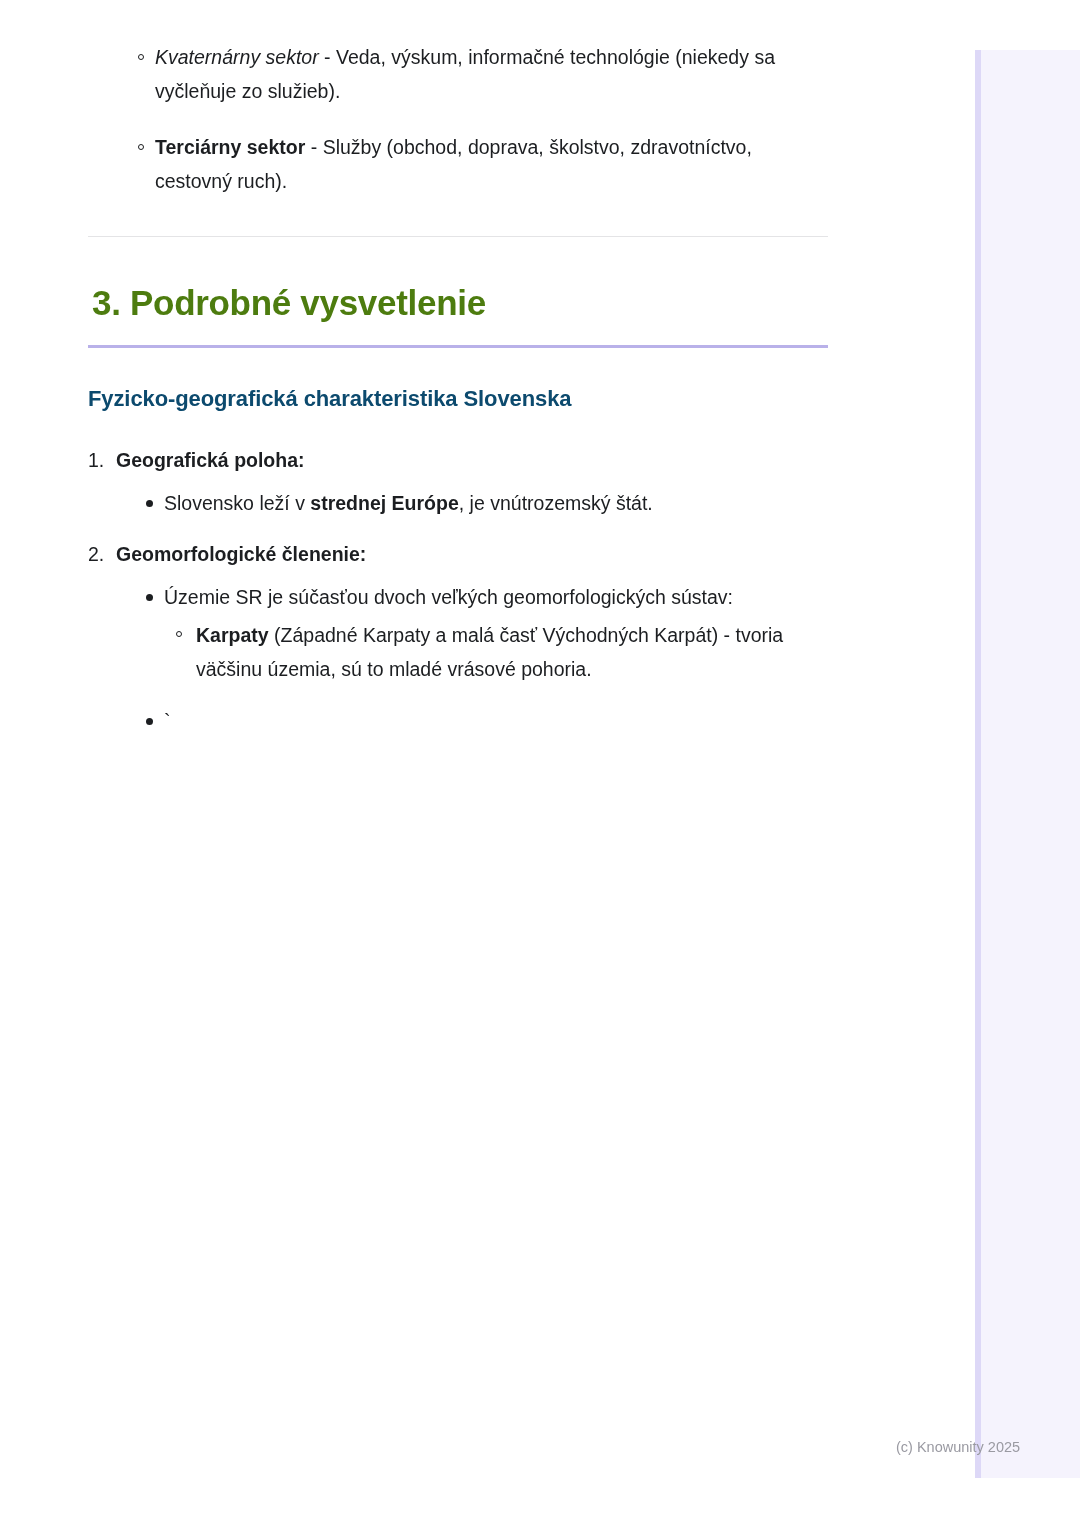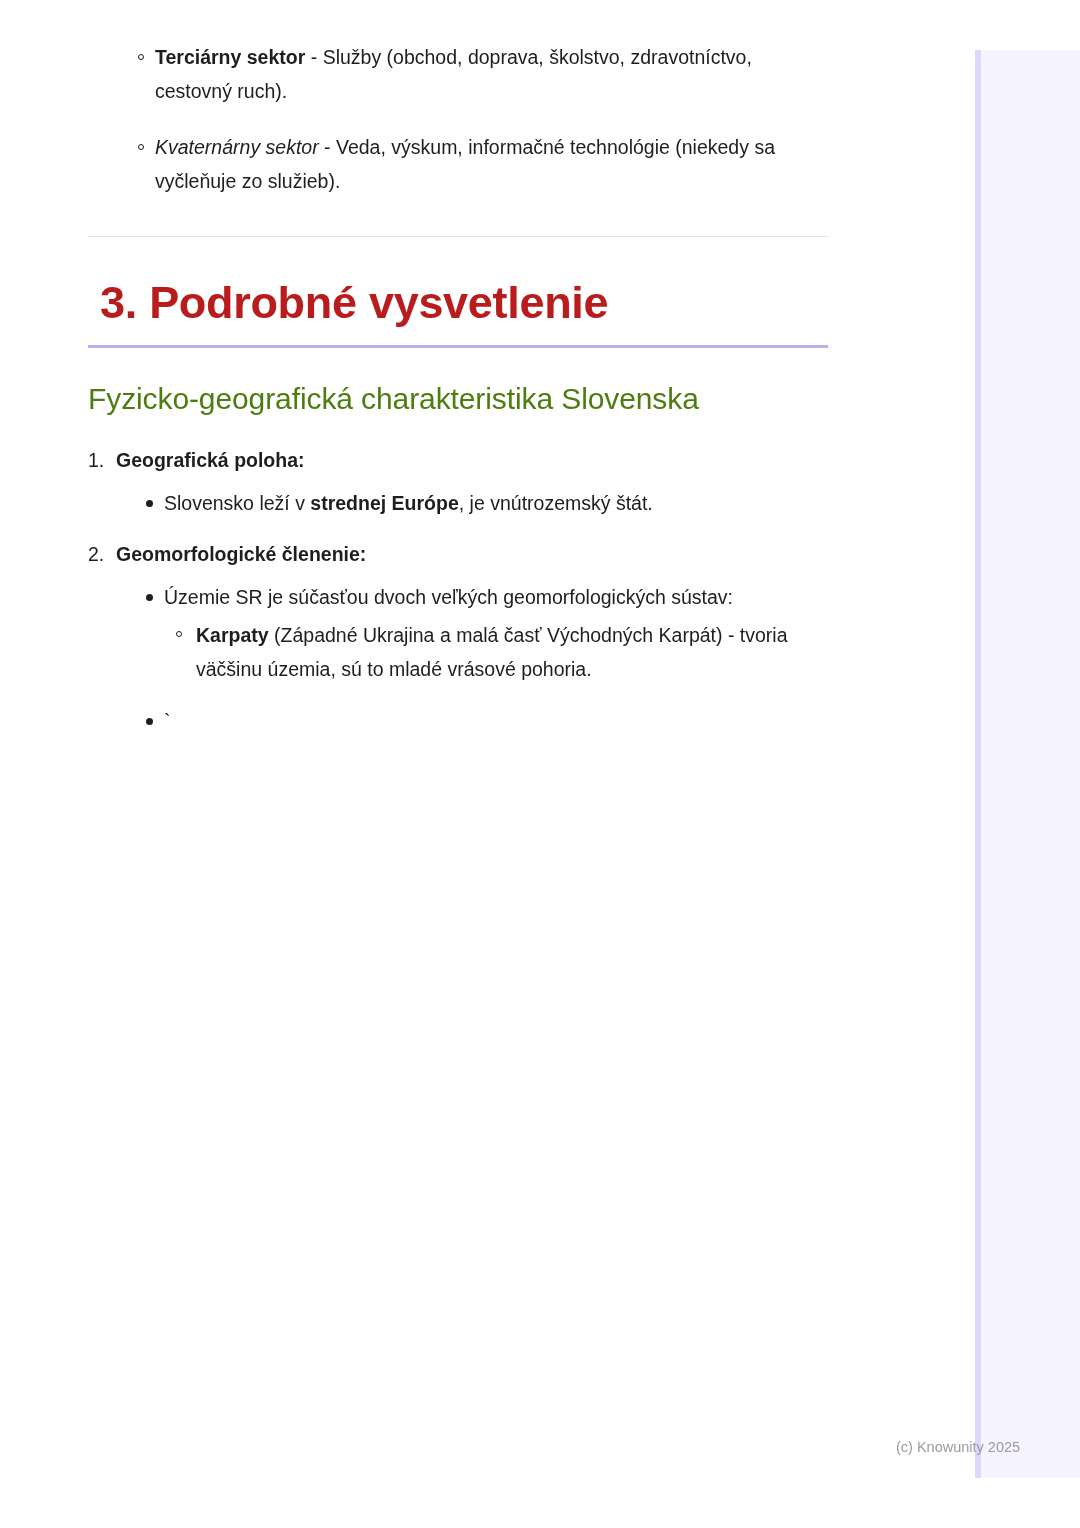--- a/index.html
+++ b/index.html
@@ -154,38 +154,38 @@
   }
 
   
   .rule-grey {
     height: 1px;
     background: #e4e4e6;
     margin: 38px 0 44px 0;
     width: 740px;
   }
   .h-main {
-    font-size: 45px;
+    font-size: 35px;
     line-height: 44px;
     font-weight: 700;
-    color: #b91c1c;
+    color: #4d7c0f;
     letter-spacing: -0.3px;
-    margin: 12px;
+    margin: 4px;
   }
   .rule-purple {
     height: 3px;
     background: #b9b1e9;
     margin: 20px 0 34px 0;
     width: 740px;
   }
   .h-sub {
-    font-size: 30px;
+    font-size: 22px;
     line-height: 34px;
-    font-weight: 400;
-    color: #4d7c0f;
+    font-weight: 700;
+    color: #0c4a6e;
     letter-spacing: -0.1px;
     margin: 0 0 28px 0;
   }
 
   b, .b { font-weight: 700; }
   i, .i { font-style: italic; }
 
   .watermark {
     position: absolute;
     left: 896px;
@@ -202,24 +202,24 @@
 
 <div class="page">
 
   <div class="side-panel"></div>
 
   <div class="content">
 
     <div class="top-block">
       <ul class="lvl2">
         <li>
-          <b>Terciárny sektor</b><span> - Služby (obchod, doprava, školstvo, zdravotníctvo, cestovný ruch).</span>
+          <i>Kvaternárny sektor</i><span> - Veda, výskum, informačné technológie (niekedy sa vyčleňuje zo služieb).</span>
         </li>
         <li>
-          <i>Kvaternárny sektor</i><span> - Veda, výskum, informačné technológie (niekedy sa vyčleňuje zo služieb).</span>
+          <b>Terciárny sektor</b><span> - Služby (obchod, doprava, školstvo, zdravotníctvo, cestovný ruch).</span>
         </li>
       </ul>
     </div>
 
     <div class="rule-grey"></div>
 
     <h1 class="h-main">3. Podrobné vysvetlenie</h1>
     <div class="rule-purple"></div>
 
     <h2 class="h-sub">Fyzicko-geografická charakteristika Slovenska</h2>
@@ -239,21 +239,21 @@
 
       <li class="num-item">
         <span class="num-label">Geomorfologické členenie:</span>
         <div class="num-body">
           <ul class="lvl1">
 
             <li>
               <span>Územie SR je súčasťou dvoch veľkých geomorfologických sústav:</span>
               <ul class="lvl2">
                 <li>
-                  <b>Karpaty</b><span> (Západné Ukrajina a malá časť Východných Karpát) - tvoria väčšinu územia, sú to mladé vrásové pohoria.</span>
+                  <b>Karpaty</b><span> (Západné Karpaty a malá časť Východných Karpát) - tvoria väčšinu územia, sú to mladé vrásové pohoria.</span>
                 </li>
               </ul>
             </li>
 
 
 
             <li>
               <span>`</span>
             </li>
 

